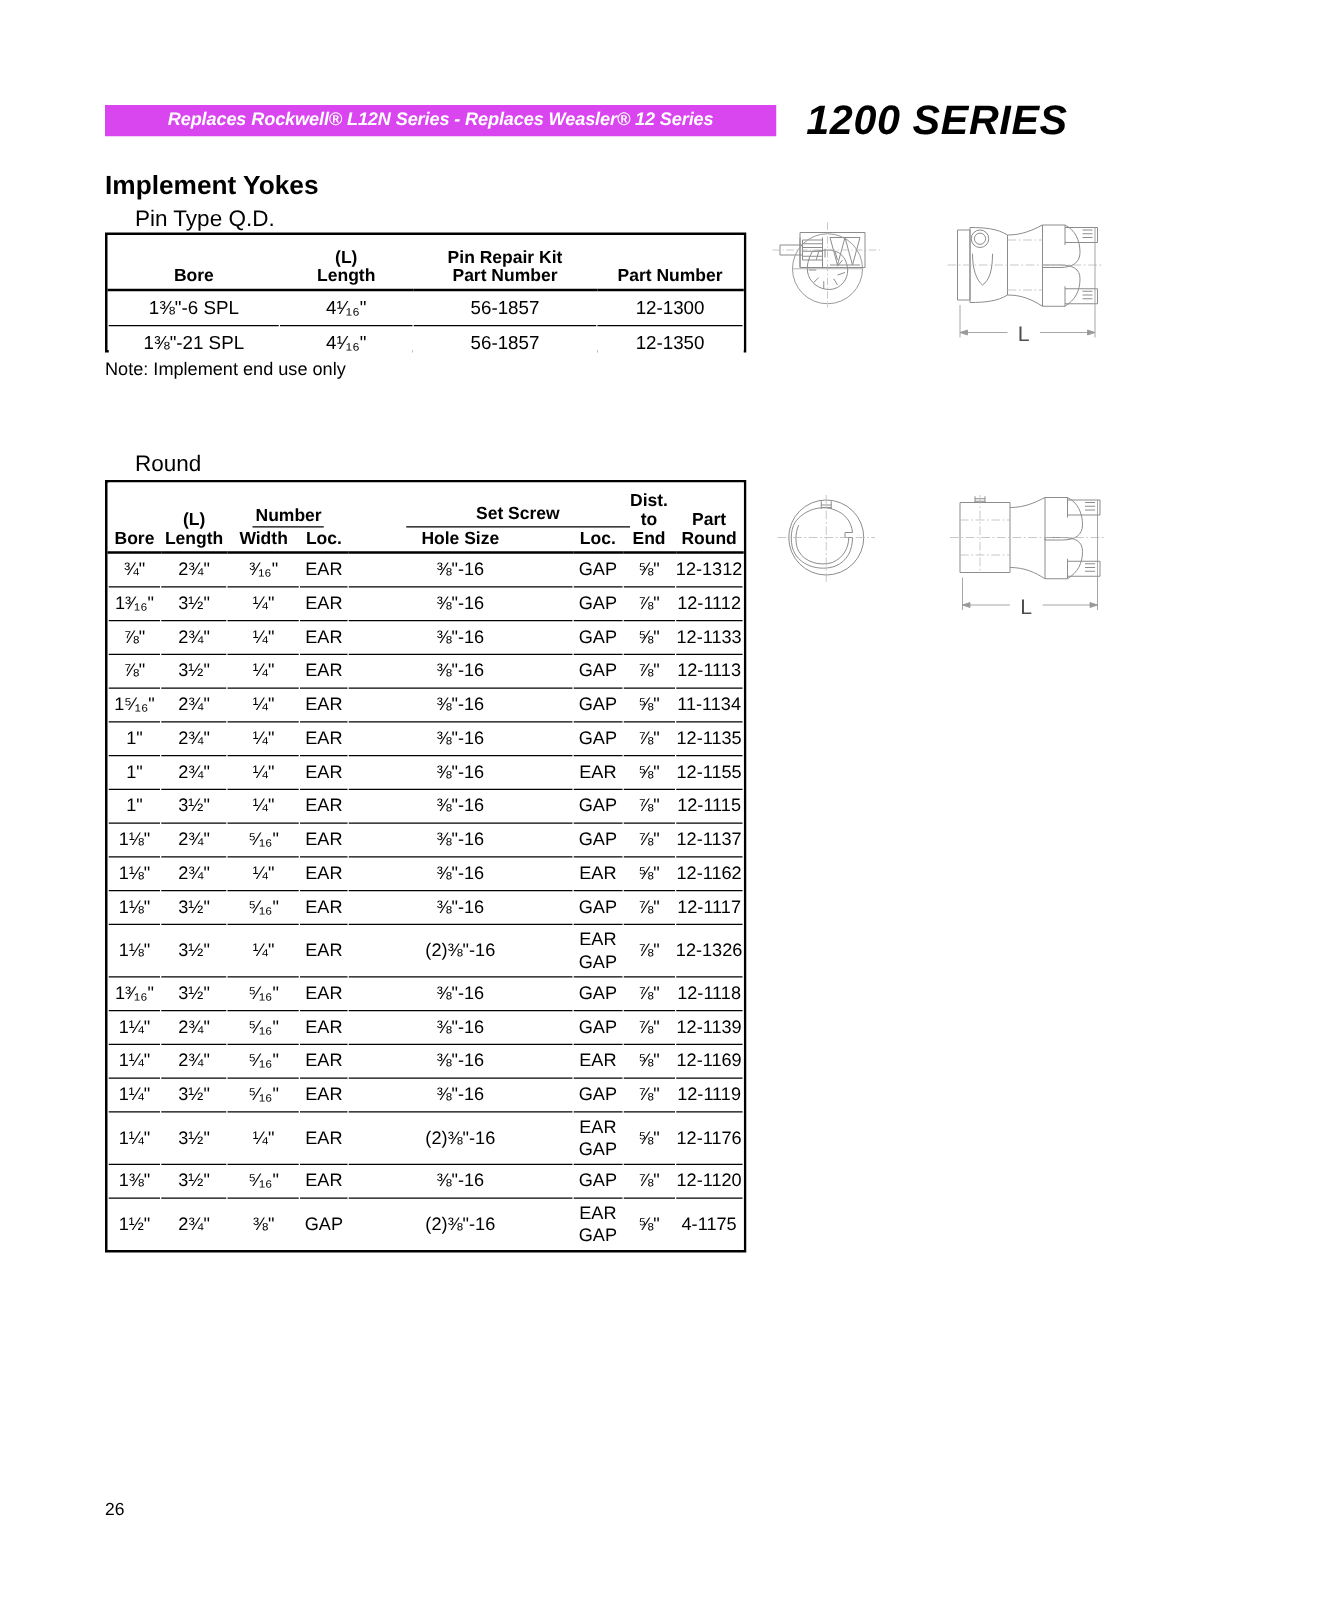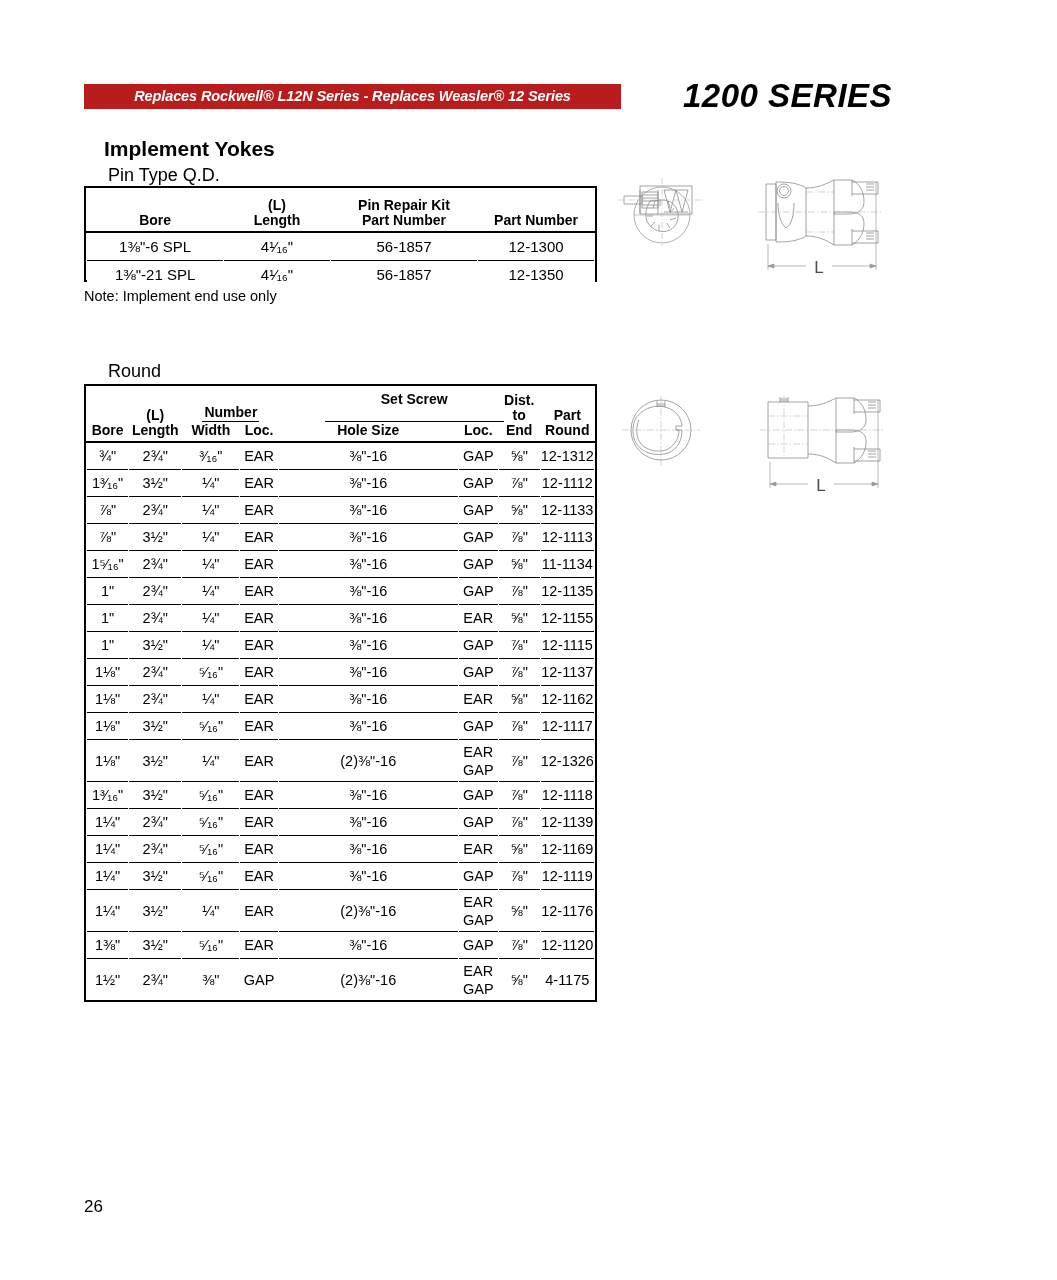--- a/index.html
+++ b/index.html
@@ -16,52 +16,50 @@
     overflow: hidden;
   }
 
   
   .hdr-bar {
     position: absolute;
     left: 84px;
     top: 84px;
     width: 537px;
     height: 25px;
-    background: #b91c1c;
+    background: #d946ef;
     color: #ffffff;
     font-weight: bold;
     font-style: italic;
     font-size: 14.5px;
     line-height: 25px;
     text-align: center;
     letter-spacing: -0.1px;
     white-space: nowrap;
   }
   .hdr-series {
     position: absolute;
     left: 645px;
     top: 78px;
     font-weight: bold;
     font-style: italic;
     font-size: 33px;
     line-height: 36px;
     letter-spacing: 0.5px;
     white-space: nowrap;
-    margin-left: 38px;
   }
 
   
   .sec-title {
     position: absolute;
     left: 84px;
     top: 136px;
     font-size: 21px;
     font-weight: bold;
     line-height: 25px;
-    margin-left: 20px;
   }
   .sub-title-1 {
     position: absolute;
     left: 108px;
     top: 164px;
     font-size: 18px;
     line-height: 22px;
   }
   .sub-title-2 {
     position: absolute;
@@ -75,21 +73,21 @@
     position: absolute;
     left: 84px;
     top: 287px;
     font-size: 14.5px;
     line-height: 18px;
   }
   .page-num {
     position: absolute;
     left: 84px;
     top: 1197px;
-    font-size: 17px;
+    font-size: 14px;
     line-height: 20px;
   }
   
   .tblwrap {
     position: absolute;
     border: 2.5px solid #000000;
     box-sizing: border-box;
     background: #ffffff;
   }
   .tblwrap table {
@@ -236,21 +234,21 @@
           <span class="grp-label">Length</span>
         </th>
         <th style="width:11.5%">
           <span class="grp-label" style="position:relative;top:-17px;left:20px;white-space:nowrap;"><span class="underlined">Number</span></span>
           <span class="grp-label" style="margin-top:-16px">Width</span>
         </th>
         <th style="width:10%">
           <span class="grp-label">Loc.</span>
         </th>
         <th style="width:17.5%">
-          <span class="grp-label" style="position:relative;top:-19px;left:46px;white-space:nowrap;"><span class="underlined" style="padding:0 56px 14px 56px">Set Screw</span></span>
+          <span class="grp-label" style="position:relative;top:-19px;left:46px;white-space:nowrap;"><span class="underlined" style="padding:0 56px 3px 56px">Set Screw</span></span>
           <span class="grp-label" style="margin-top:-18px">Hole Size</span>
         </th>
         <th style="width:11%">
           <span class="grp-label">Loc.</span>
         </th>
         <th style="width:12%">
           <span class="grp-label">Dist.</span>
           <span class="grp-label">to End</span>
         </th>
         <th style="width:14%">

